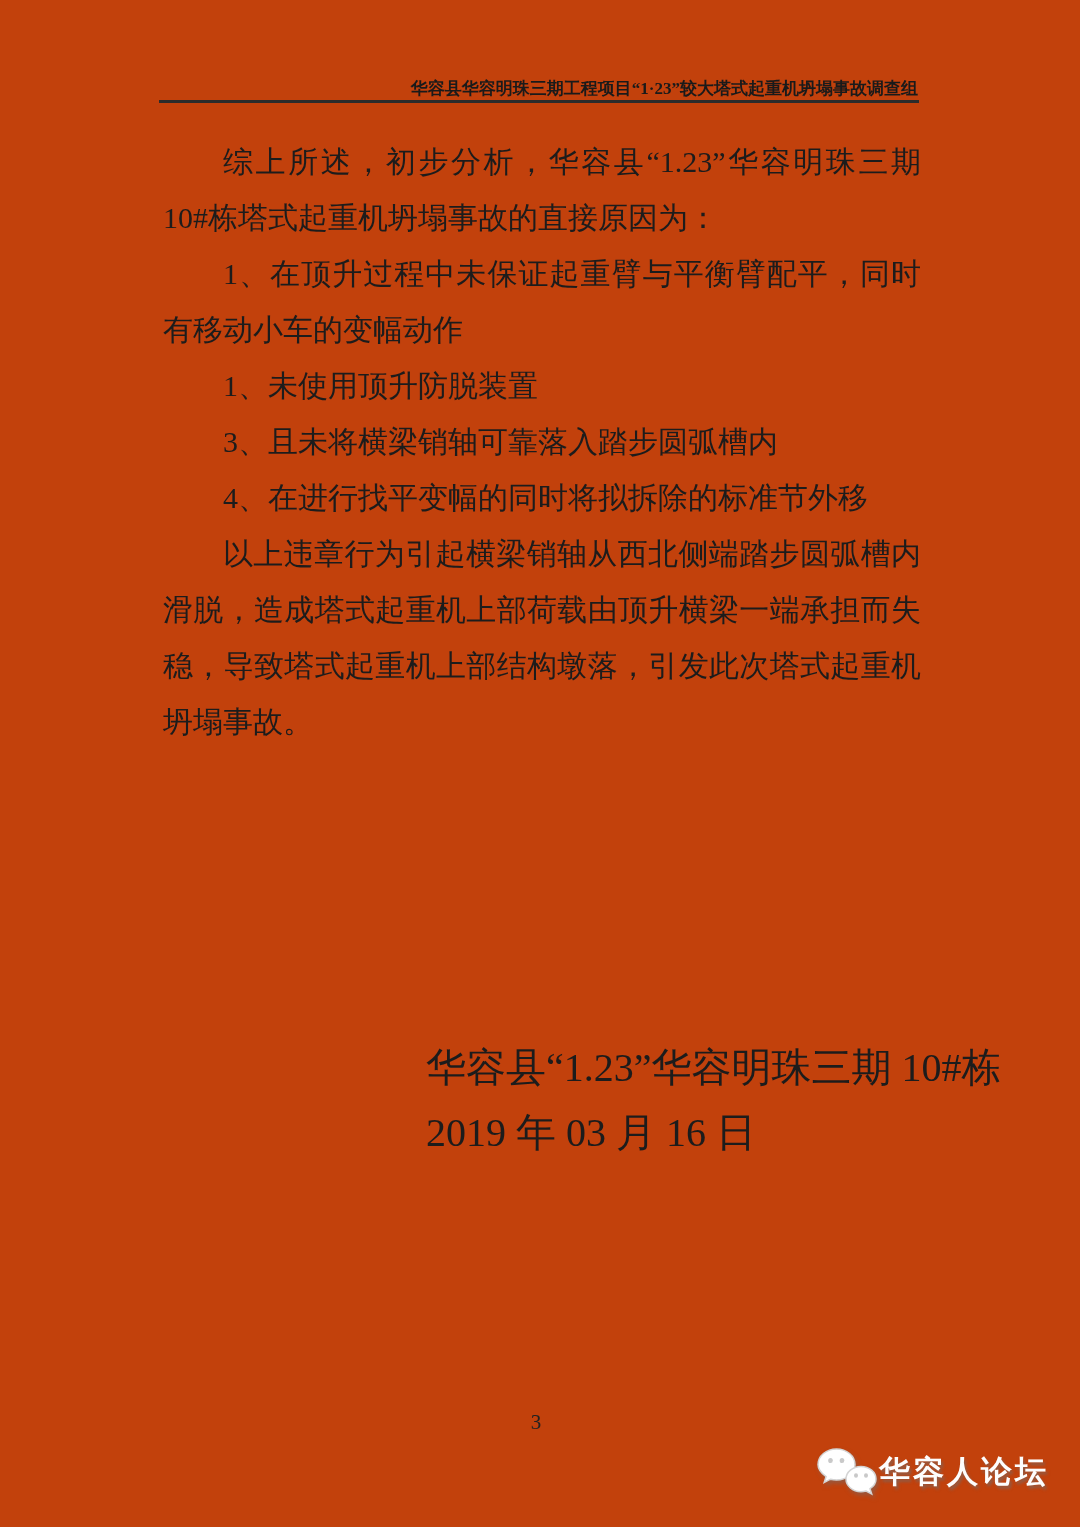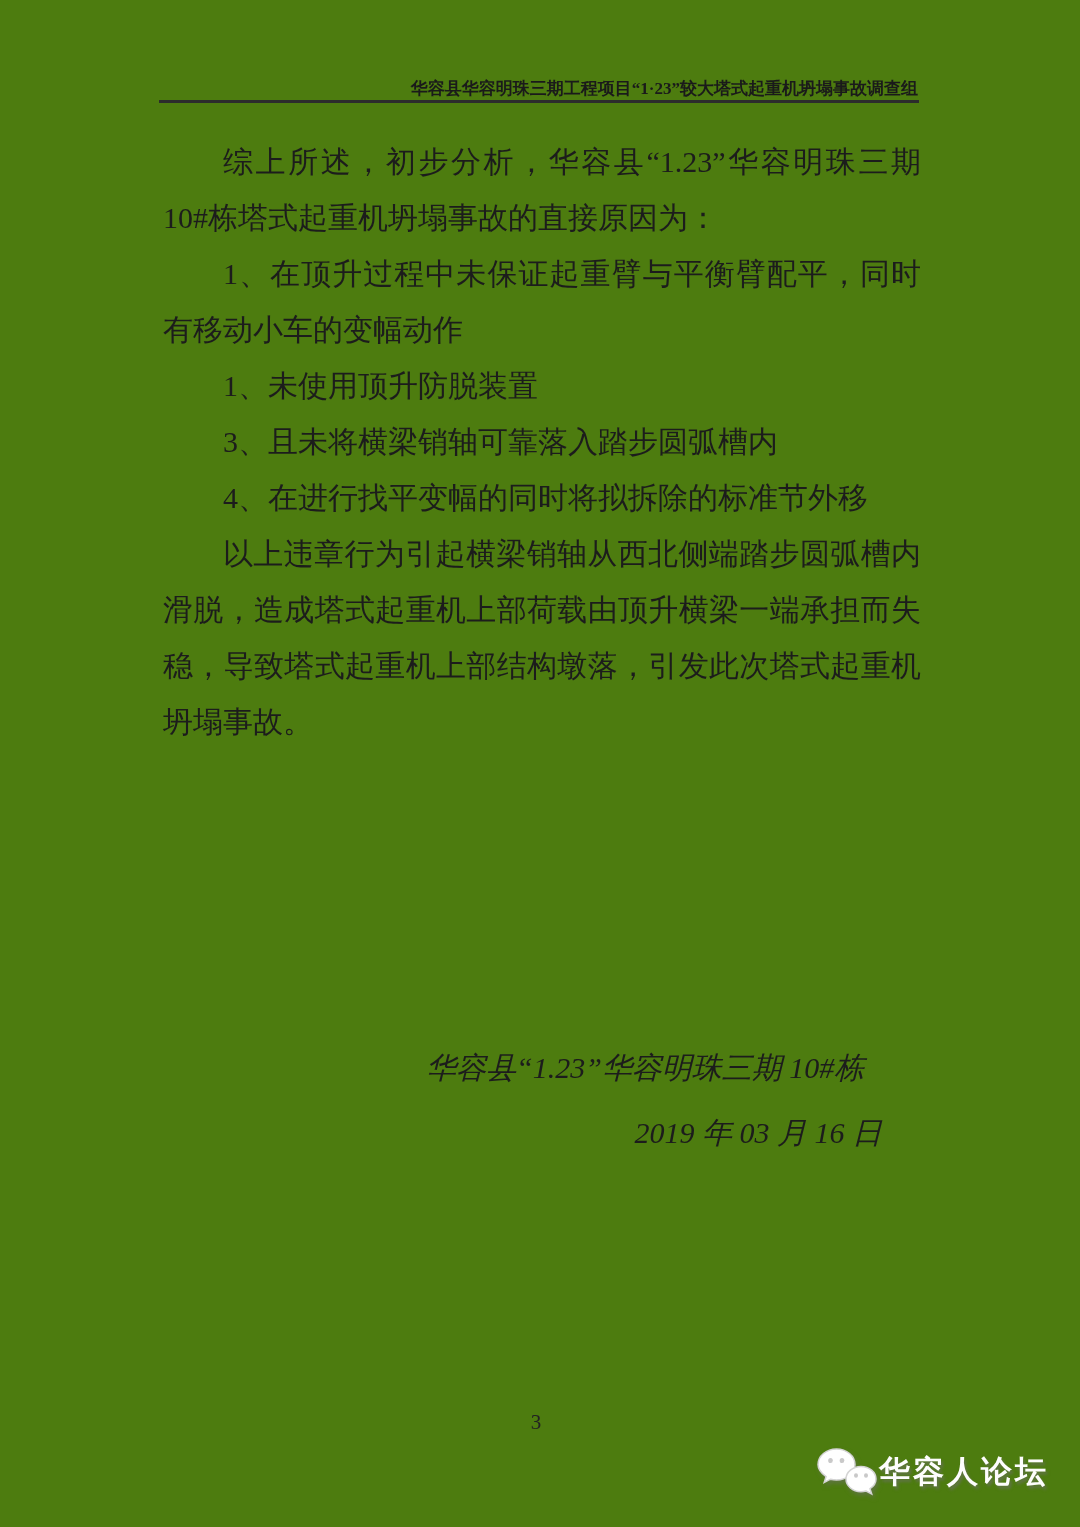--- a/index.html
+++ b/index.html
@@ -4,21 +4,21 @@
 <style>
   html, body { margin: 0; padding: 0; }
   body {
     width: 1080px; height: 1527px;
     background: #ffffff;
     font-family: "Liberation Serif", "DejaVu Serif", serif;
   }
   .page {
     position: relative;
     width: 1080px; height: 1527px;
-    background: #4d7c0f;
+    background: #c2410c;
     overflow: hidden;
     color: #1c1c1c;
   }
   .doc-header {
     position: absolute;
     top: 77px; left: 160px; width: 758px;
     text-align: right;
     font-size: 17px;
     font-weight: bold;
     color: #1a1a1a;
@@ -38,27 +38,26 @@
     text-align: justify;
     color: #1c1c1c;
   }
   .doc-body p {
     margin: 0;
     text-indent: 2em;
   }
   .signature {
     position: absolute;
     left: 426px; top: 1035px; width: 456px;
-    font-size: 30px;
+    font-size: 40px;
     line-height: 65px;
     color: #1c1c1c;
-    font-style: italic;
   }
   .signature .sig-line { white-space: nowrap; }
-  .signature .sig-date { text-align: right; }
+  .signature .sig-date { }
   .page-number {
     position: absolute;
     top: 1410px; left: 0; width: 1072px;
     text-align: center;
     font-size: 21px;
     color: #222222;
   }
   .watermark {
     position: absolute;
     top: 1447px; right: 31px;

